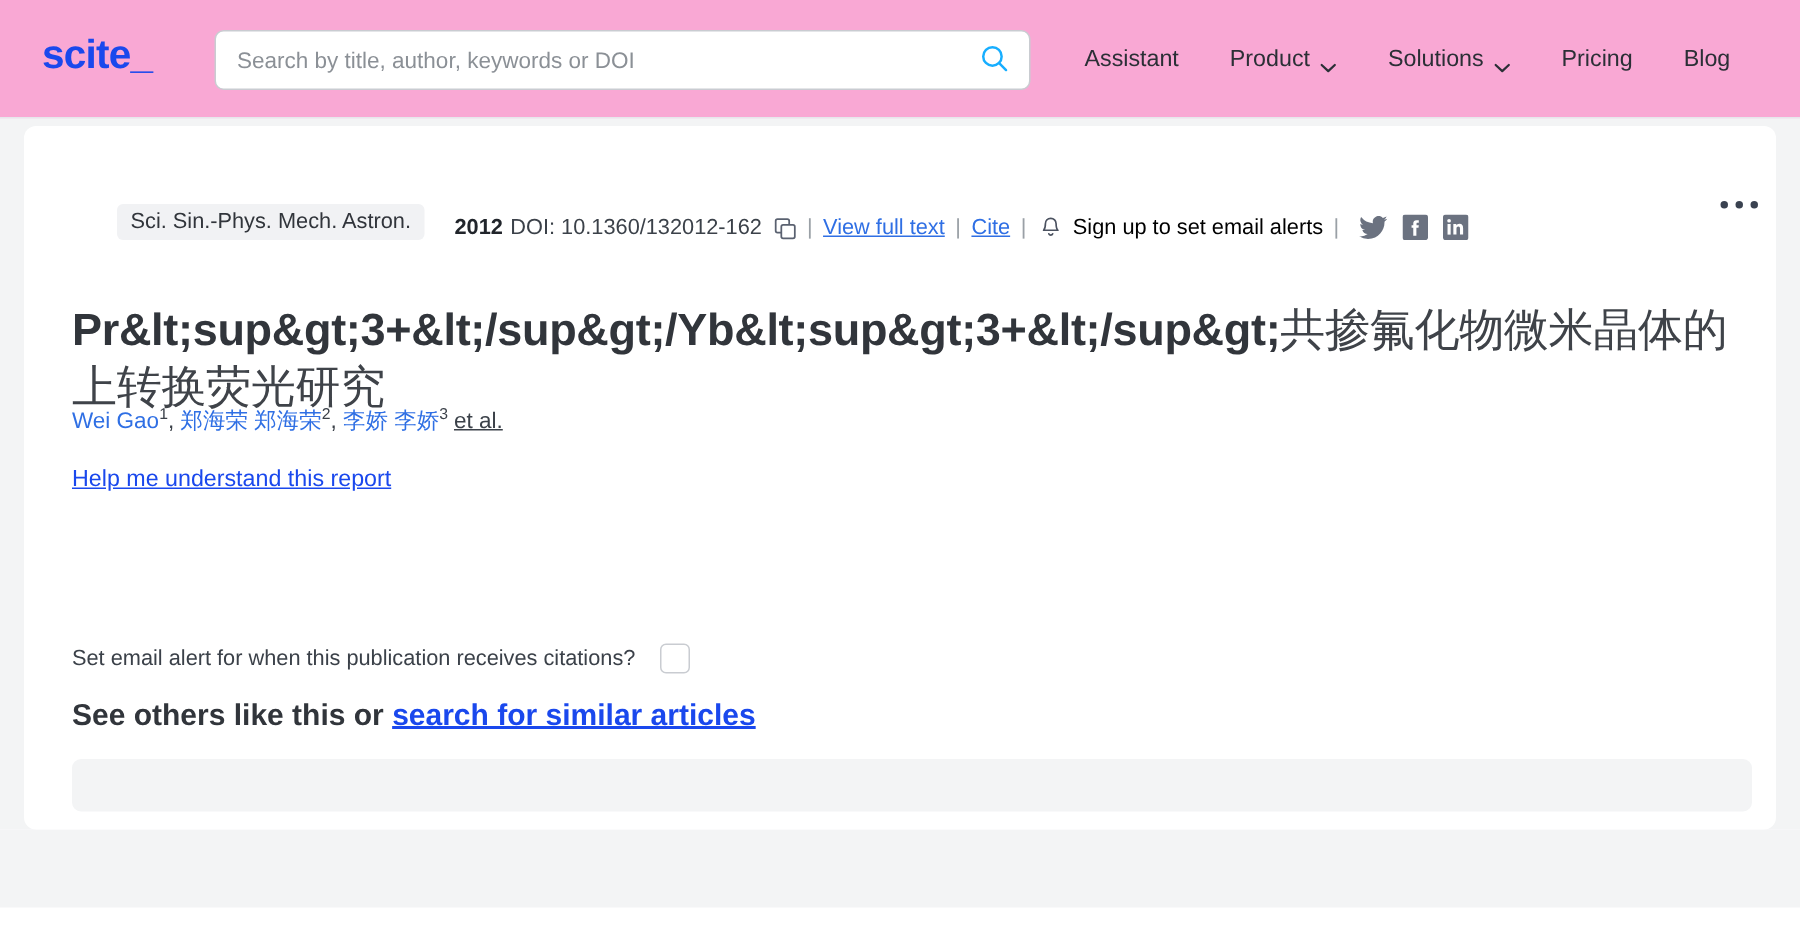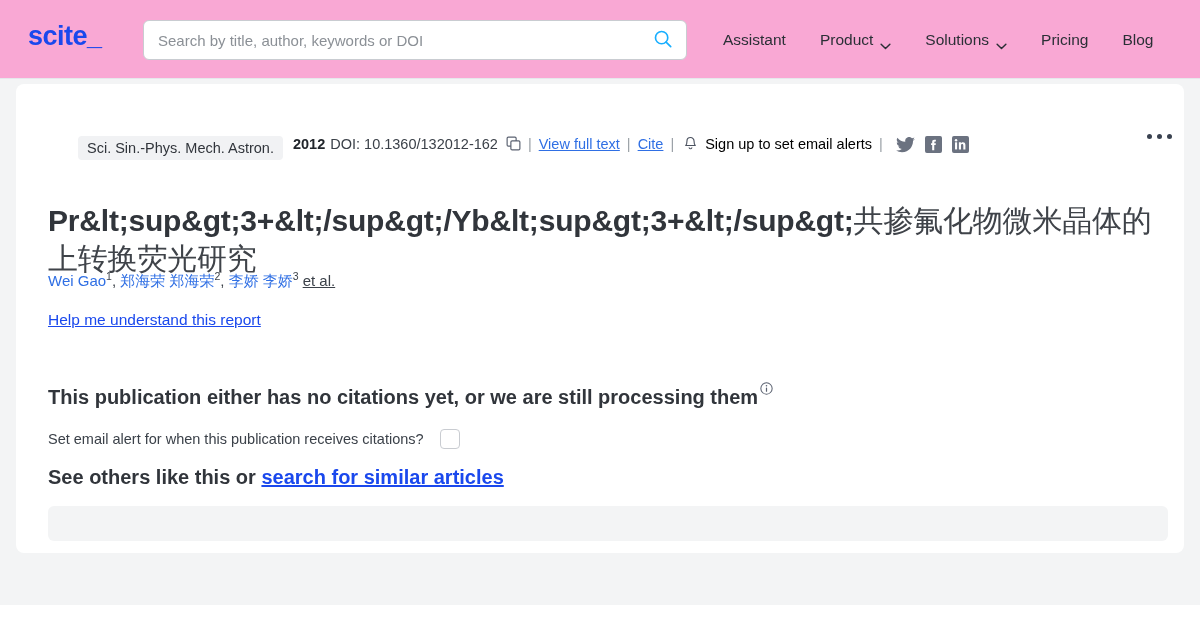--- a/index.html
+++ b/index.html
@@ -105,34 +105,34 @@
     cursor: pointer;
     padding: 6px;
   }
   .kebab i { width: 5px; height: 5px; border-radius: 50%; background: #3a4250; display:block; }
 
   
   .meta-row {
     position: absolute;
     left: 48px; top: 136px;
     display: flex;
-    align-items: flex-start;
+    align-items: flex-end;
     font-size: 14.5px;
     color: #3b4149;
     white-space: nowrap;
     padding-left: 30px;
   }
   .journal-chip {
     background: #f1f2f4;
     border-radius: 4px;
     padding: 4px 9px;
     color: #31353b;
     font-size: 14.5px;
   }
-  .meta-year { font-weight: 700; color: #21252b; margin-left: 10px; }
+  .meta-year { font-weight: 700; color: #21252b; margin-left: 20px; }
   .meta-doi { margin-left: 5px; color: #3b4149; }
   .icon-copy { margin-left: 8px; cursor: pointer; display:inline-flex; }
   .sep { margin: 0 7px; color: #9aa0a6; }
   .meta-link { color: #2f6fe4; text-decoration: underline; cursor: pointer; }
   .bell { margin: 0 7px 0 2px; display:inline-flex; }
   .alert-text { color: #000000; }
   .socials { display: flex; align-items: center; gap: 10px; margin-left: 6px; }
   .social { cursor: pointer; display:inline-flex; }
 
   
@@ -339,30 +339,20 @@
   </h1>
 
   <div class="authors">
     <a>Wei Gao</a><sup>1</sup>,
     <a>郑海荣 郑海荣</a><sup>2</sup>,
     <a>李娇 李娇</a><sup>3</sup><span class="etal">et al.</span>
   </div>
 
   <div class="help-link">Help me understand this report</div>
 
-  <div class="no-cites">
-    <span>This publication either has no citations yet, or we are still processing them</span>
-    <span class="info-icon">
-      <svg width="13" height="13" viewBox="0 0 14 14" fill="none">
-        <circle cx="7" cy="7" r="6.1" stroke="#5a6170" stroke-width="1.1"></circle>
-        <circle cx="7" cy="4.1" r="0.85" fill="#5a6170"></circle>
-        <rect x="6.35" y="5.9" width="1.3" height="4.6" rx="0.6" fill="#5a6170"></rect>
-      </svg>
-    </span>
-  </div>
 
   <div class="alert-row">
     <span>Set email alert for when this publication receives citations?</span>
     <span class="checkbox"></span>
   </div>
 
   <div class="see-others">
     <span>See others like this or </span><a>search for similar articles</a>
   </div>
 

